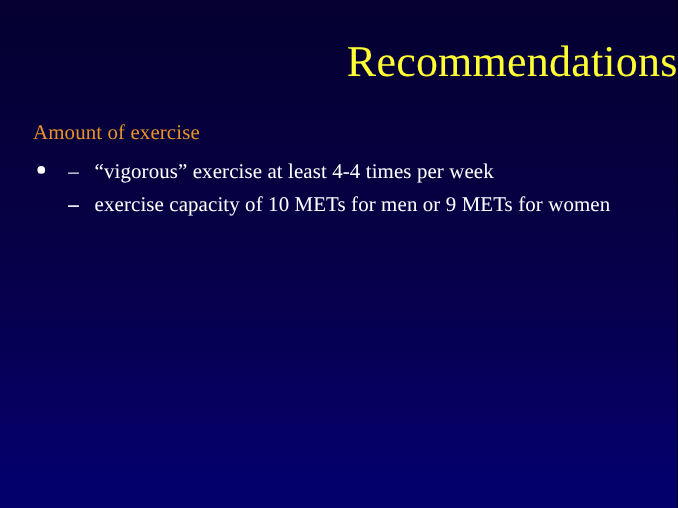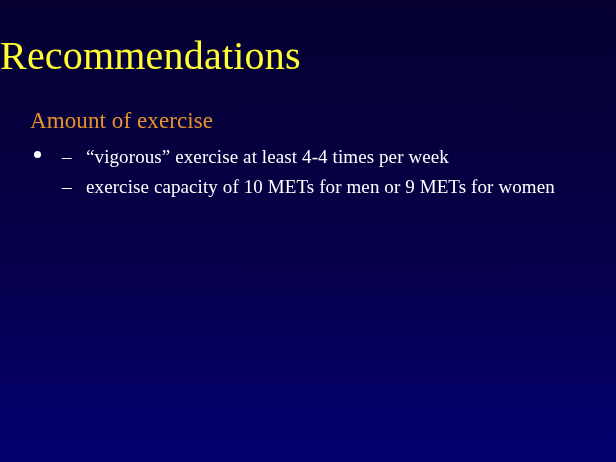--- a/index.html
+++ b/index.html
@@ -16,42 +16,42 @@
     font-family: "Liberation Serif", "DejaVu Serif", serif;
     -webkit-font-smoothing: antialiased;
   }
 
   
   .title-block {
     position: absolute;
     top: 32px;
     left: 0;
     width: 616px;
-    text-align: left;
+    text-align: right;
   }
   .title {
     color: #ffff33;
     font-size: 40px;
     line-height: 48px;
     font-weight: normal;
     letter-spacing: 0.2px;
     margin: 0;
   }
 
   
   .body-block {
     position: absolute;
     top: 106px;
     left: 0;
     width: 616px;
   }
 
   .subhead {
     color: #e8922a;
-    font-size: 23px;
+    font-size: 19px;
     line-height: 30px;
     margin: 0 0 4px 30px;
     letter-spacing: 0.1px;
   }
 
   
   .lvl1 {
     position: relative;
     color: #ffffff;
     font-size: 25px;

